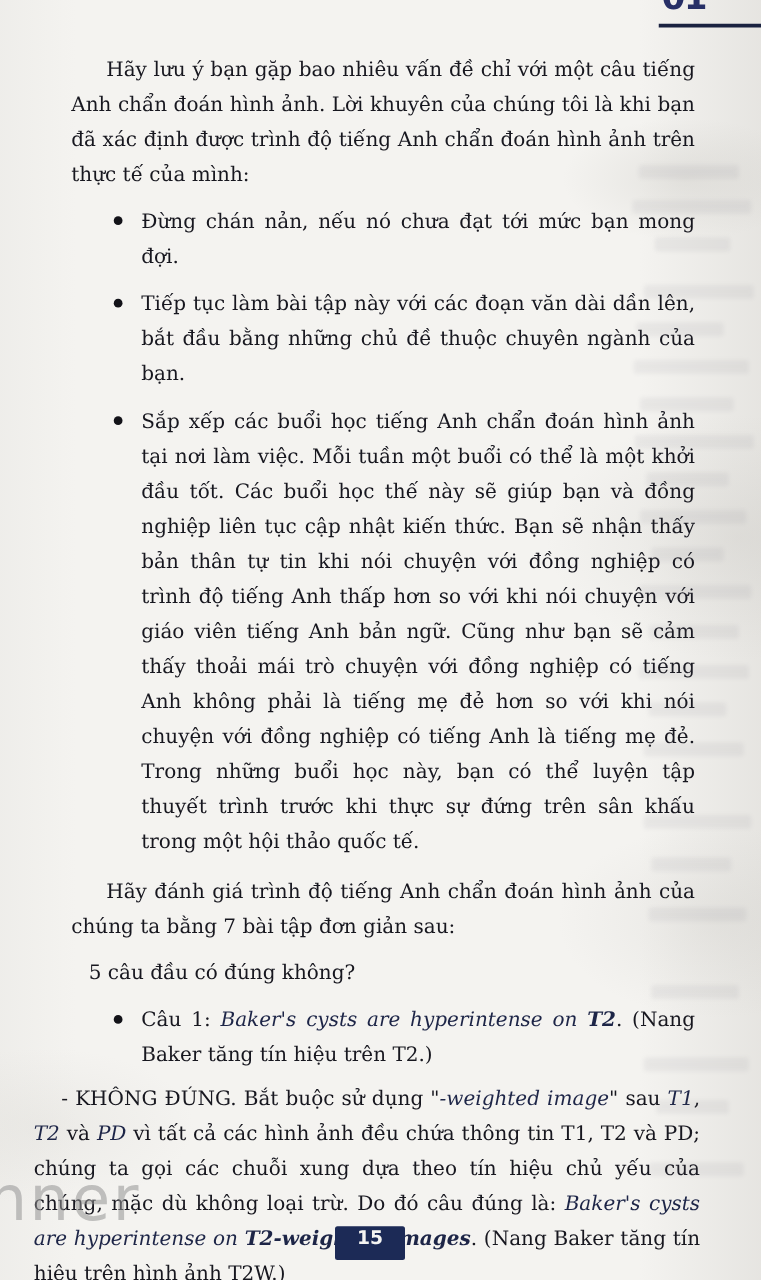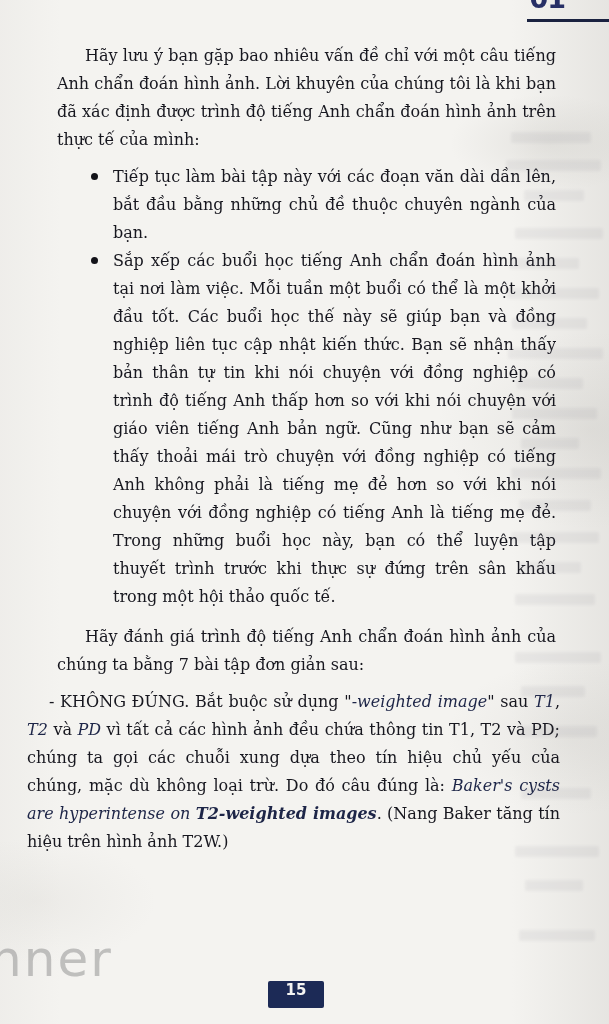--- a/index.html
+++ b/index.html
@@ -34,21 +34,21 @@
   .content{
     position:absolute; left:57px; top:42px; width:499px;
     font-size:16px; line-height:28px; text-align:justify;
   }
   .content p{margin:0 0 9px;}
   p.indent{text-indent:28px;}
   p.question{text-indent:14px; margin-bottom:10px;}
   ul{list-style:none; margin:0 0 12px; padding:0 0 0 56px;}
   ul.exercise{margin-bottom:7px;}
   li{position:relative; text-align:justify;}
-  li + li{}
+  li + li{margin-top:10px;}
   .dot{
     position:absolute; left:-22px; top:10px;
     width:7px; height:7px; border-radius:50%; background:#121218;
   }
   p.answer{margin:0 -4px 11px -30px; text-indent:22px;}
   .run-italic{font-style:italic; color:#1d2547;}
   .run-bolditalic{font-style:italic; font-weight:bold; color:#1d2547;}
   
   .page-badge{
     position:absolute; left:268px; top:981px; width:56px; height:27px;
@@ -79,31 +79,42 @@
   <div class="chapter-num">01</div>
   <div class="header-rule"></div>
 
   <div class="content">
 
     <p class="indent">Hãy lưu ý bạn gặp bao nhiêu vấn đề chỉ với một câu tiếng Anh chẩn đoán hình ảnh. Lời khuyên của chúng tôi là khi bạn đã xác định được trình độ tiếng Anh chẩn đoán hình ảnh trên thực tế của mình:</p>
 
     <ul class="advice">
       <li>
         <span class="dot"></span>
+        <span>Đừng chán nản, nếu nó chưa đạt tới mức bạn mong đợi.</span>
+      </li>
+      <li>
+        <span class="dot"></span>
         <span>Tiếp tục làm bài tập này với các đoạn văn dài dần lên, bắt đầu bằng những chủ đề thuộc chuyên ngành của bạn.</span>
       </li>
       <li>
         <span class="dot"></span>
         <span>Sắp xếp các buổi học tiếng Anh chẩn đoán hình ảnh tại nơi làm việc. Mỗi tuần một buổi có thể là một khởi đầu tốt. Các buổi học thế này sẽ giúp bạn và đồng nghiệp liên tục cập nhật kiến thức. Bạn sẽ nhận thấy bản thân tự tin khi nói chuyện với đồng nghiệp có trình độ tiếng Anh thấp hơn so với khi nói chuyện với giáo viên tiếng Anh bản ngữ. Cũng như bạn sẽ cảm thấy thoải mái trò chuyện với đồng nghiệp có tiếng Anh không phải là tiếng mẹ đẻ hơn so với khi nói chuyện với đồng nghiệp có tiếng Anh là tiếng mẹ đẻ. Trong những buổi học này, bạn có thể luyện tập thuyết trình trước khi thực sự đứng trên sân khấu trong một hội thảo quốc tế.</span>
       </li>
     </ul>
 
     <p class="indent">Hãy đánh giá trình độ tiếng Anh chẩn đoán hình ảnh của chúng ta bằng 7 bài tập đơn giản sau:</p>
 
+    <p class="question">5 câu đầu có đúng không?</p>
 
+    <ul class="exercise">
+      <li>
+        <span class="dot"></span>
+        <span><span>Câu 1: </span><span class="run-italic">Baker's cysts are hyperintense on </span><span class="run-bolditalic">T2</span><span>. (Nang Baker tăng tín hiệu trên T2.)</span></span>
+      </li>
+    </ul>
 
     <p class="answer"><span>- KHÔNG ĐÚNG. Bắt buộc sử dụng "</span><span class="run-italic">-weighted image</span><span>" sau </span><span class="run-italic">T1</span><span>, </span><span class="run-italic">T2</span><span> và </span><span class="run-italic">PD</span><span> vì tất cả các hình ảnh đều chứa thông tin T1, T2 và PD; chúng ta gọi các chuỗi xung dựa theo tín hiệu chủ yếu của chúng, mặc dù không loại trừ. Do đó câu đúng là: </span><span class="run-italic">Baker's cysts are hyperintense on </span><span class="run-bolditalic">T2-weighted images</span><span>. (Nang Baker tăng tín hiệu trên hình ảnh T2W.)</span></p>
 
   </div>
 
   <div class="watermark">nner</div>
 
   <div class="page-badge">
     <span>15</span>
   </div>

